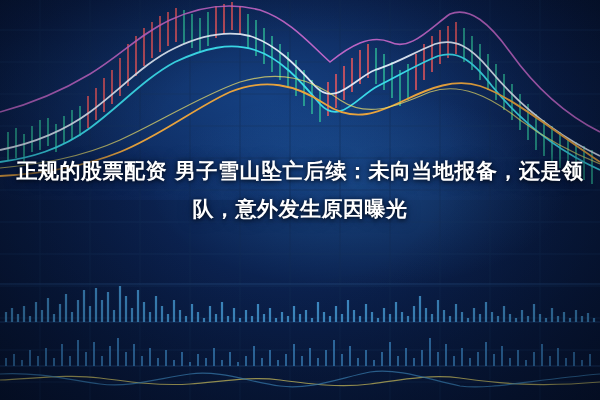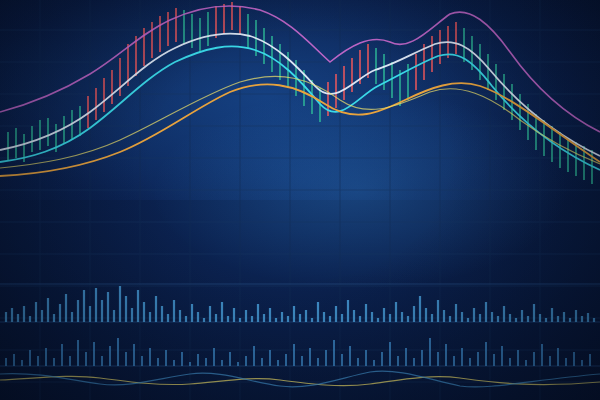--- a/index.html
+++ b/index.html
@@ -395,14 +395,17 @@
         <line x1="574" y1="366" x2="574" y2="352"></line>
       <line x1="582" y1="366" x2="582" y2="360"></line>
         <line x1="590" y1="366" x2="590" y2="354"></line>
     </g>
     <path fill="none" stroke="#e8d96a" stroke-width="1.2" opacity="0.85" d="M0,380 C40,378 70,374 100,378 C130,382 160,386 190,384 C220,382 250,376 280,380 C310,384 340,388 370,384 C400,380 430,374 460,378 C490,382 530,388 600,382"></path>
     <path fill="none" stroke="#4aa3e0" stroke-width="1.2" opacity="0.7" d="M0,374 C40,372 70,380 100,384 C130,388 160,378 190,374 C220,370 250,382 280,386 C310,390 340,378 370,372 C400,368 430,380 460,386 C490,390 530,380 600,374"></path>
   </svg>
 
   <div class="vignette"></div>
 
+  <div class="headline-wrap">
+    <div class="headline">正规的股票配资 男子雪山坠亡后续：未向当地报备，还是领队，意外发生原因曝光</div>
+  </div>
 
 </div>
 
 </body></html>

